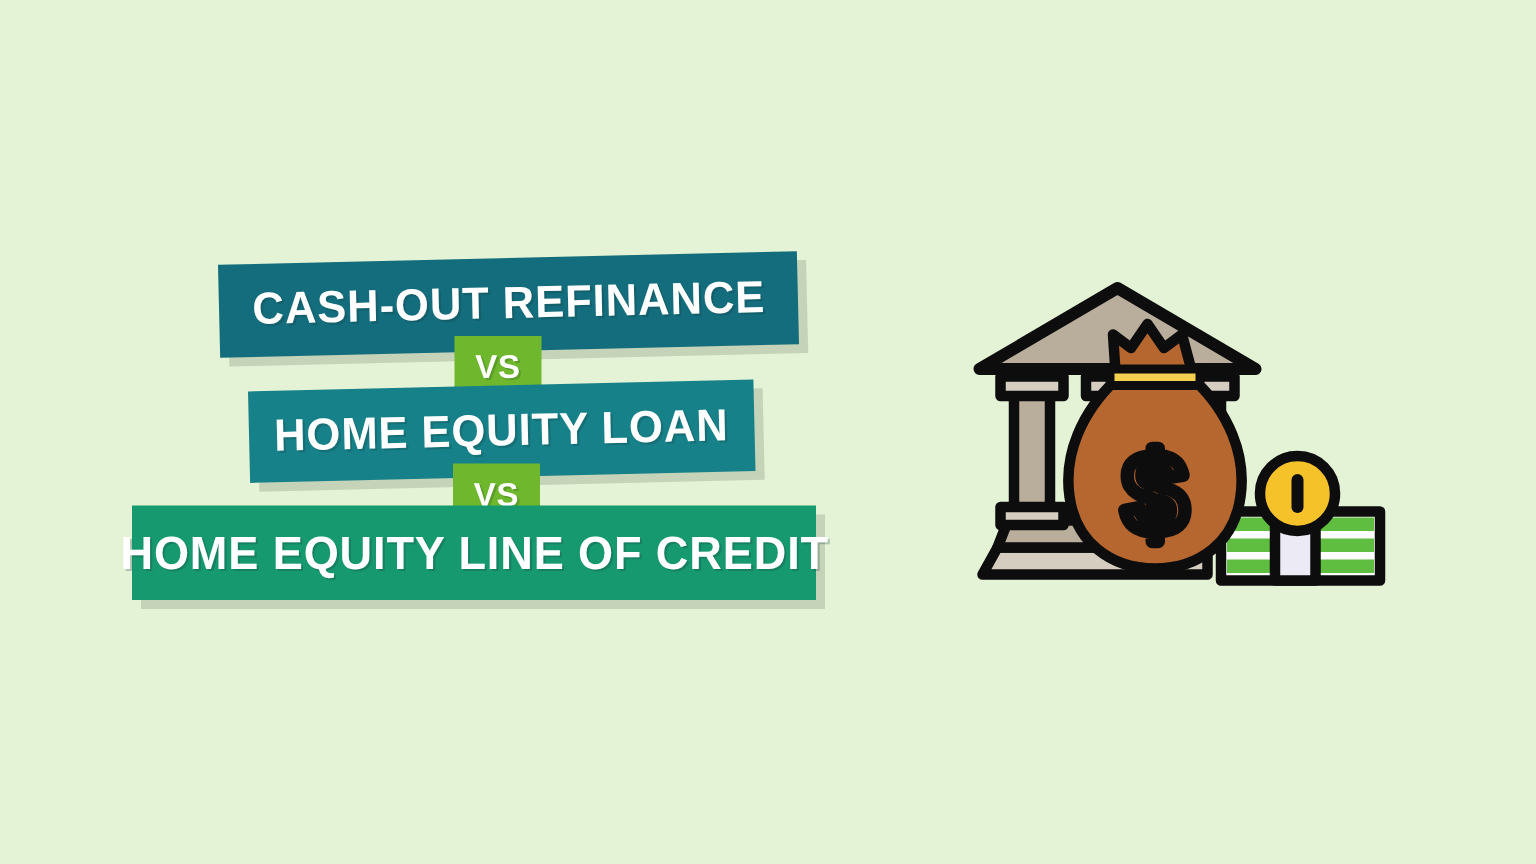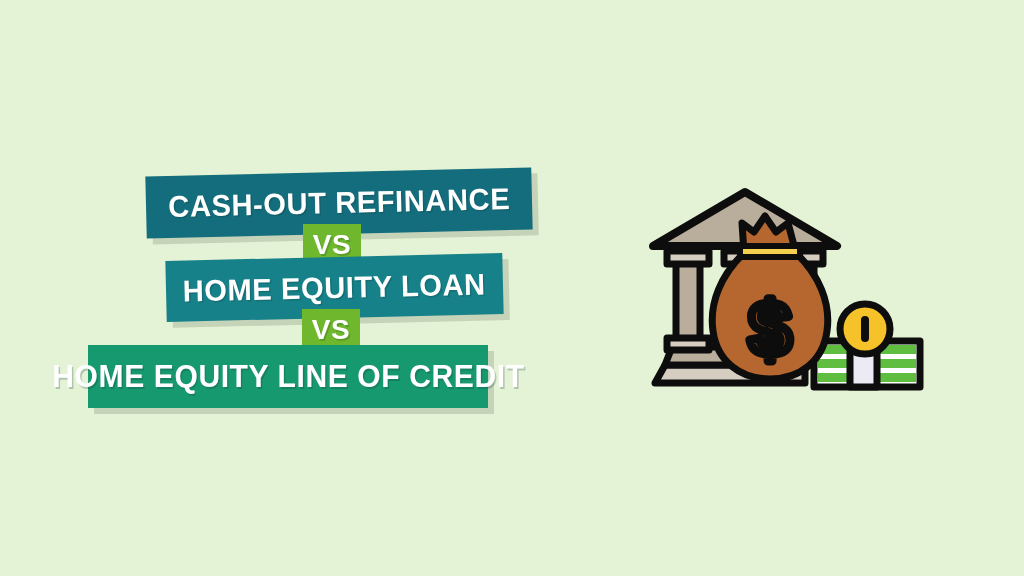--- a/index.html
+++ b/index.html
@@ -74,41 +74,40 @@
     transform: rotate(-1.35deg);
   }
   #banner-heloan .banner-text {
     font-size: 30px;
   }
 
   
   #banner-heloc {
     left: 88px;
     top: 337px;
-    width: 400px;
+    width: 456px;
     height: 63px;
     background: #17996f;
     transform: rotate(0deg);
-    margin-top: 8px;
   }
   #banner-heloc .banner-text {
     font-size: 31px;
   }
 
   
   .vs-badge {
     position: absolute;
     display: flex;
     align-items: center;
     justify-content: center;
     background: #6fb82e;
     color: #ffffff;
     font-family: "Liberation Sans", sans-serif;
     font-weight: bold;
-    font-size: 28px;
+    font-size: 22px;
     letter-spacing: 0.5px;
     text-shadow: 1.5px 1.5px 0 rgba(40,90,20,0.28);
   }
 
   #vs-badge-1 {
     left: 303px;
     top: 224px;
     width: 58px;
     height: 42px;
   }

